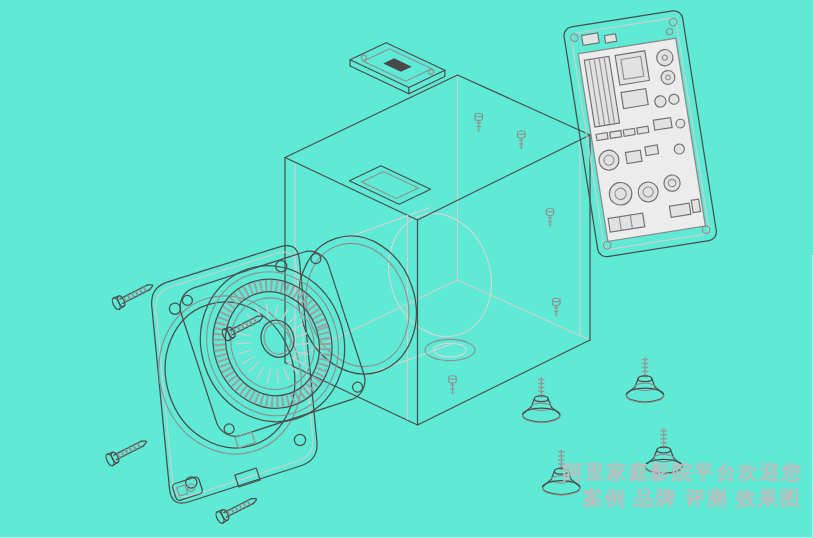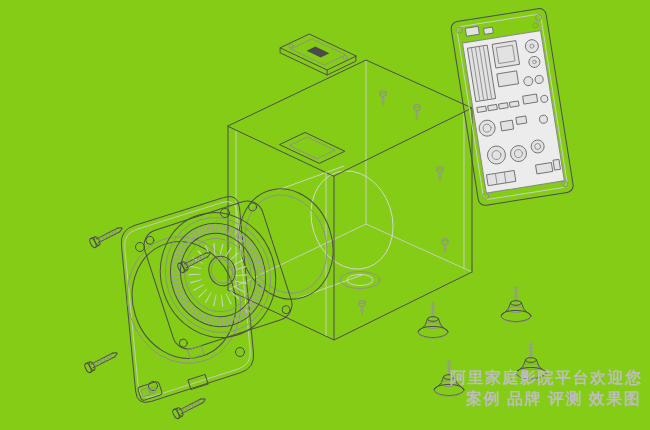--- a/index.html
+++ b/index.html
@@ -1,17 +1,17 @@
 <!DOCTYPE html>
 <html><head>
 <meta charset="utf-8">
 <style>
   html,body{margin:0;padding:0;background:#ffffff;}
   .canvas{
-    position:relative;width:650px;height:430px;background:#84cc16;
+    position:relative;width:650px;height:430px;background:#5eead4;
     overflow:hidden;font-family:"Liberation Sans",sans-serif;
   }
   svg{display:block;}
   .ln   {stroke:#4d4d4d;stroke-width:1;fill:none;stroke-linecap:round;stroke-linejoin:round;}
   .ln2  {stroke:#8f8f8f;stroke-width:0.9;fill:none;stroke-linecap:round;}
   .hid  {stroke:#cfcfcf;stroke-width:0.9;fill:none;}
   .soft {stroke:#d6d6d6;stroke-width:0.9;fill:none;}
   .pcb  {fill:#ececec;stroke:#8a8a8a;stroke-width:1;}
   .cmp  {fill:#e2e2e2;stroke:#6e6e6e;stroke-width:0.9;}
   .wm   {font-weight:700;font-size:16px;letter-spacing:1.5px;font-family:"Liberation Sans",sans-serif;}

